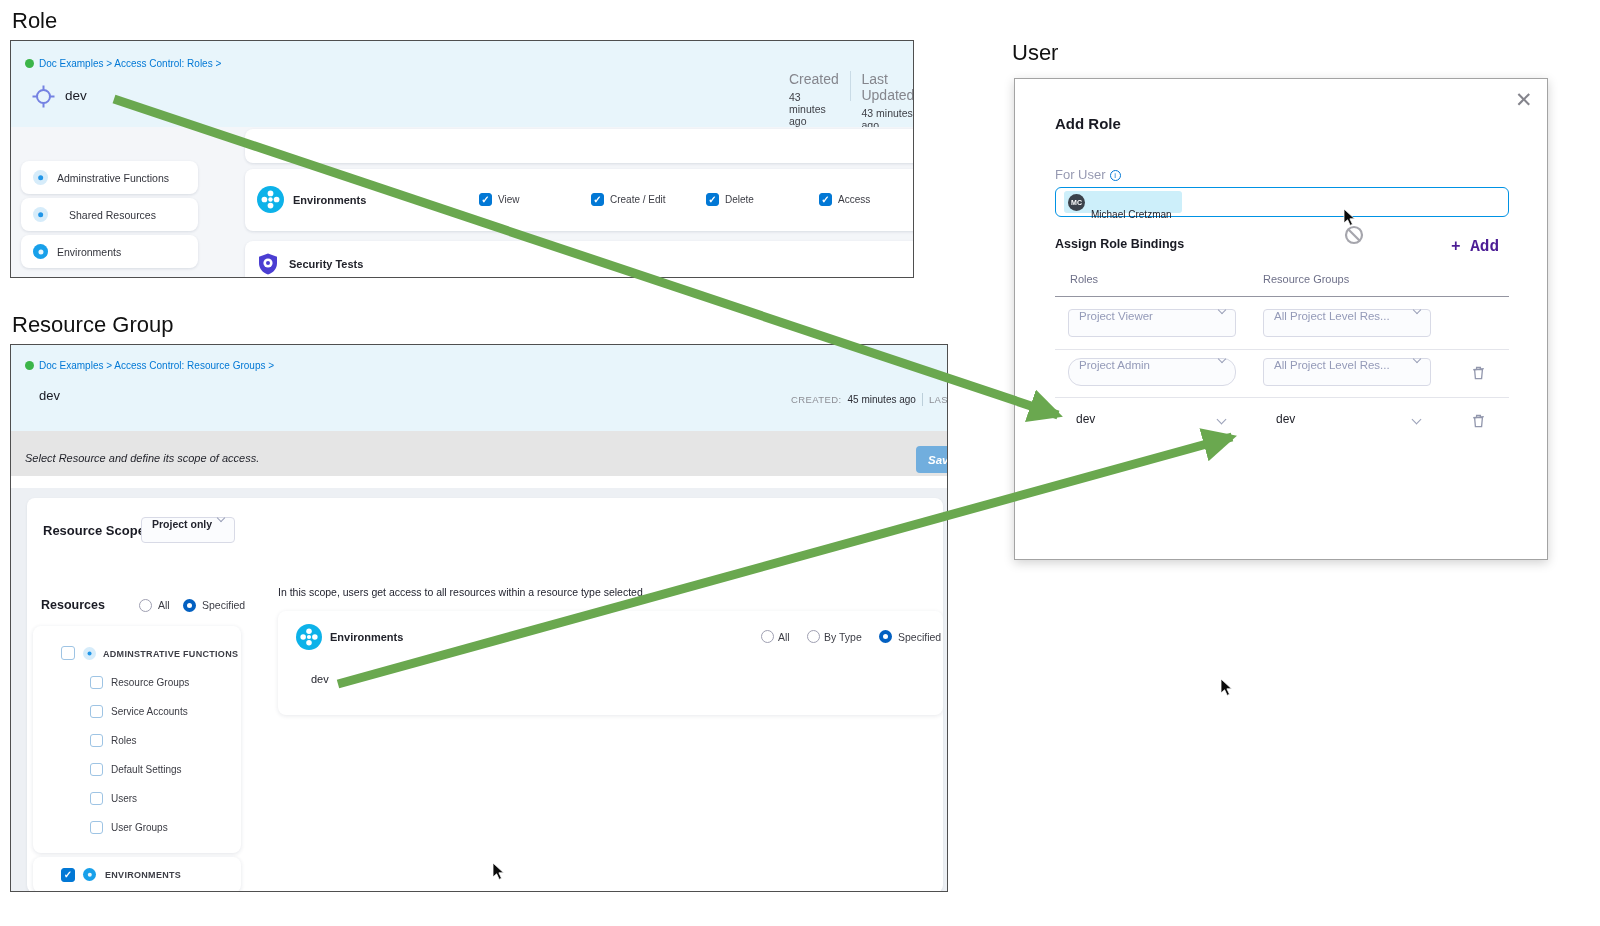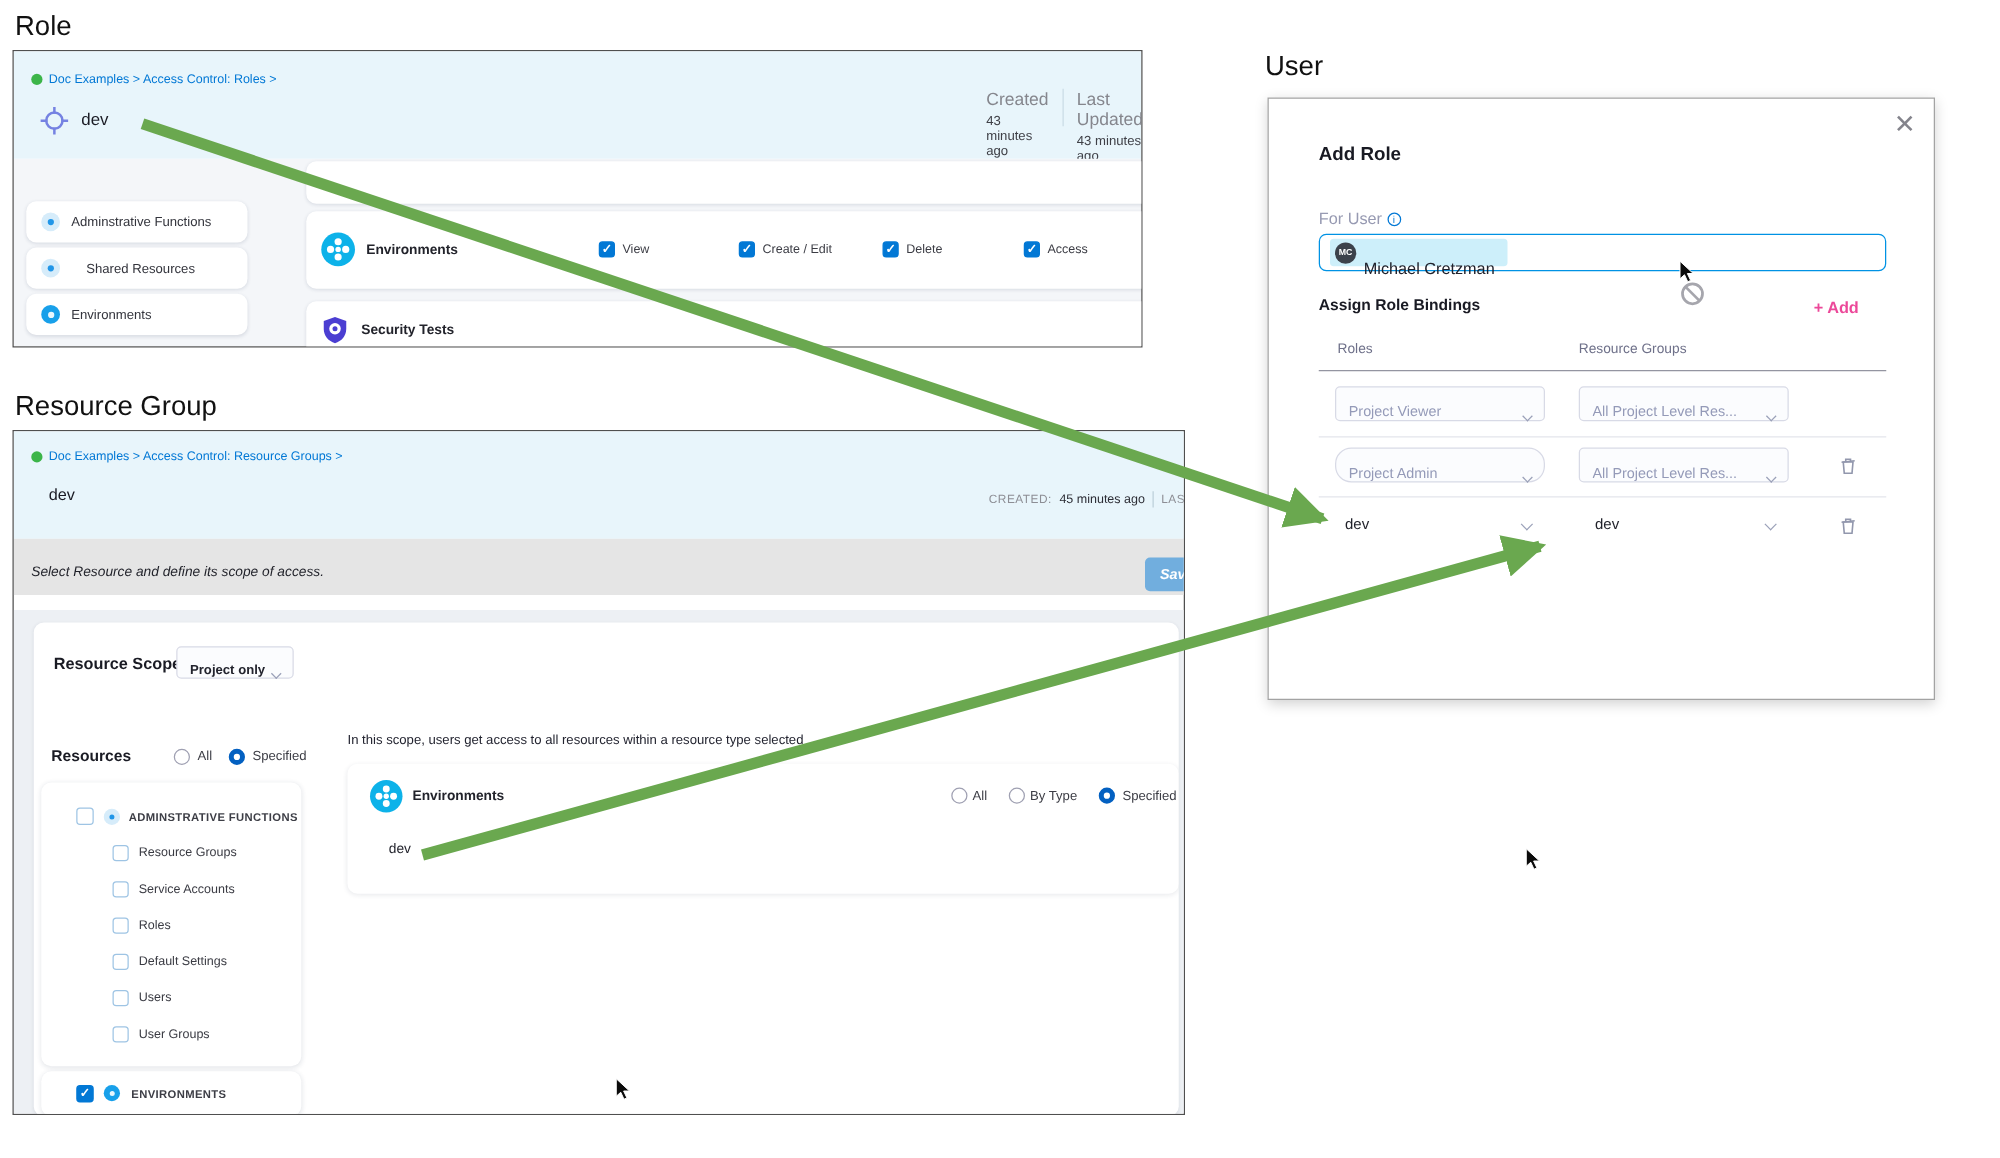--- a/index.html
+++ b/index.html
@@ -16,21 +16,21 @@
   .cb { position:absolute; width:13px; height:13px; border-radius:3px; border:1.5px solid #9ec4e4; background:#fff; }
   .cb.on { background:#0278d5; border-color:#0278d5; }
   .cb.on::after { content:"\2713"; position:absolute; color:#fff; font-size:10px; font-weight:bold; left:50%; top:50%; transform:translate(-50%,-55%); }
   .radio { position:absolute; width:13px; height:13px; border-radius:50%; border:1.5px solid #9fa0b2; background:#fff; }
   .radio.on { border:4.2px solid #0360c1; }
   .ring-dot { position:absolute; border-radius:50%; background:#d6ecfa; }
   .ring-dot::after { content:""; position:absolute; width:38%; height:38%; border-radius:50%; background:#2196e8; left:50%; top:50%; transform:translate(-50%,-50%); }
   .solid-dot { position:absolute; border-radius:50%; background:#18a0ea; }
   .solid-dot::after { content:""; position:absolute; width:34%; height:34%; border-radius:50%; background:#fff; opacity:.9; left:50%; top:50%; transform:translate(-50%,-50%); }
   .cyan-circle { position:absolute; border-radius:50%; background:#0db2e9; }
-  .dd { position:absolute; background:#fbfcfe; border:1px solid #d8dae6; border-radius:4px; color:#949ab8; font-size:11.5px; display:flex; align-items:flex-end; padding:0 10px; }
+  .dd { position:absolute; background:#fbfcfe; border:1px solid #d8dae6; border-radius:4px; color:#949ab8; font-size:11.5px; display:flex; align-items:flex-start; padding:0 10px; }
   .dd .ddlbl { flex:1; overflow:hidden; white-space:nowrap; }
   .chev { width:6px; height:6px; border-right:1.6px solid #9aa0b8; border-bottom:1.6px solid #9aa0b8; transform:rotate(45deg); margin-top:-3px; flex:0 0 auto; }
   .chev-f { position:absolute; width:7px; height:7px; border-right:1.6px solid #9aa0b8; border-bottom:1.6px solid #9aa0b8; transform:rotate(45deg); }
   .hline { position:absolute; height:1px; background:#e4e5eb; }
   .meta-lbl { font-size:14px; color:#85868d; }
   .meta-val { font-size:10.5px; color:#3f4047; margin-top:4px; }
   .info-ic { display:inline-block; width:11px; height:11px; border:1px solid #0278d5; border-radius:50%; color:#0278d5; font-size:8px; text-align:center; line-height:10px; vertical-align:1px; margin-left:4px; }
   .info-ic::after { content:"i"; }
   .trash { position:absolute; }
   svg { display:block; }
@@ -211,26 +211,26 @@
 
 <div class="abs" style="left:1014px; top:78px; width:534px; height:482px; background:#fff; border:1px solid #a3a3a3; box-shadow:0 3px 10px rgba(0,0,0,.18);">
   <span class="abs" style="left:500px; top:10px; font-size:21px; color:#84848c; line-height:1;">✕</span>
   <span class="lbl" style="left:40px; top:36px; font-size:15px; font-weight:bold; color:#191a23;">Add Role</span>
 
   <span class="lbl" style="left:40px; top:88px; font-size:13px; color:#979ab2;"><span>For User</span><span class="info-ic"></span></span>
 
   <div class="abs" style="left:40px; top:108px; width:454px; height:30px; border:1.3px solid #0092e4; border-radius:6px; background:#fff;">
     <div class="abs" style="left:8px; top:3px; height:22px; background:#cdeffa; border-radius:3px; display:flex; align-items:center; gap:6px; padding:0 10px 0 4px;">
       <span style="width:17px; height:17px; border-radius:50%; background:#3c424b; color:#fff; font-size:7px; font-weight:bold; display:flex; align-items:center; justify-content:center;">MC</span>
-      <span style="font-size:13px; color:#20212b; white-space:nowrap;margin-top:24px;">Michael Cretzman</span>
+      <span style="font-size:10px; color:#20212b; white-space:nowrap;margin-top:24px;">Michael Cretzman</span>
     </div>
   </div>
 
   <span class="lbl" style="left:40px; top:158px; font-size:12.5px; font-weight:bold; color:#191a23;">Assign Role Bindings</span>
-  <span class="lbl" style="left:436px; top:159px; font-size:13px; font-weight:600; color:#ec4899;">+ Add</span>
+  <span class="lbl" style="left:436px; top:159px; font-size:16px; font-weight:600; color:#4c1d95;font-family:Liberation Mono, monospace;">+ Add</span>
 
   <span class="lbl" style="left:55px; top:194px; font-size:11px; color:#6e7089;">Roles</span>
   <span class="lbl" style="left:248px; top:194px; font-size:11px; color:#6e7089;">Resource Groups</span>
   <div class="hline" style="left:40px; top:217px; width:454px; background:#9495a1;"></div>
 
   <div class="dd" style="left:53px; top:230px; width:168px; height:28px;">
     <span class="ddlbl">Project Viewer</span>
       <span class="chev"></span>
   </div>
   <div class="dd" style="left:248px; top:230px; width:168px; height:28px;">

